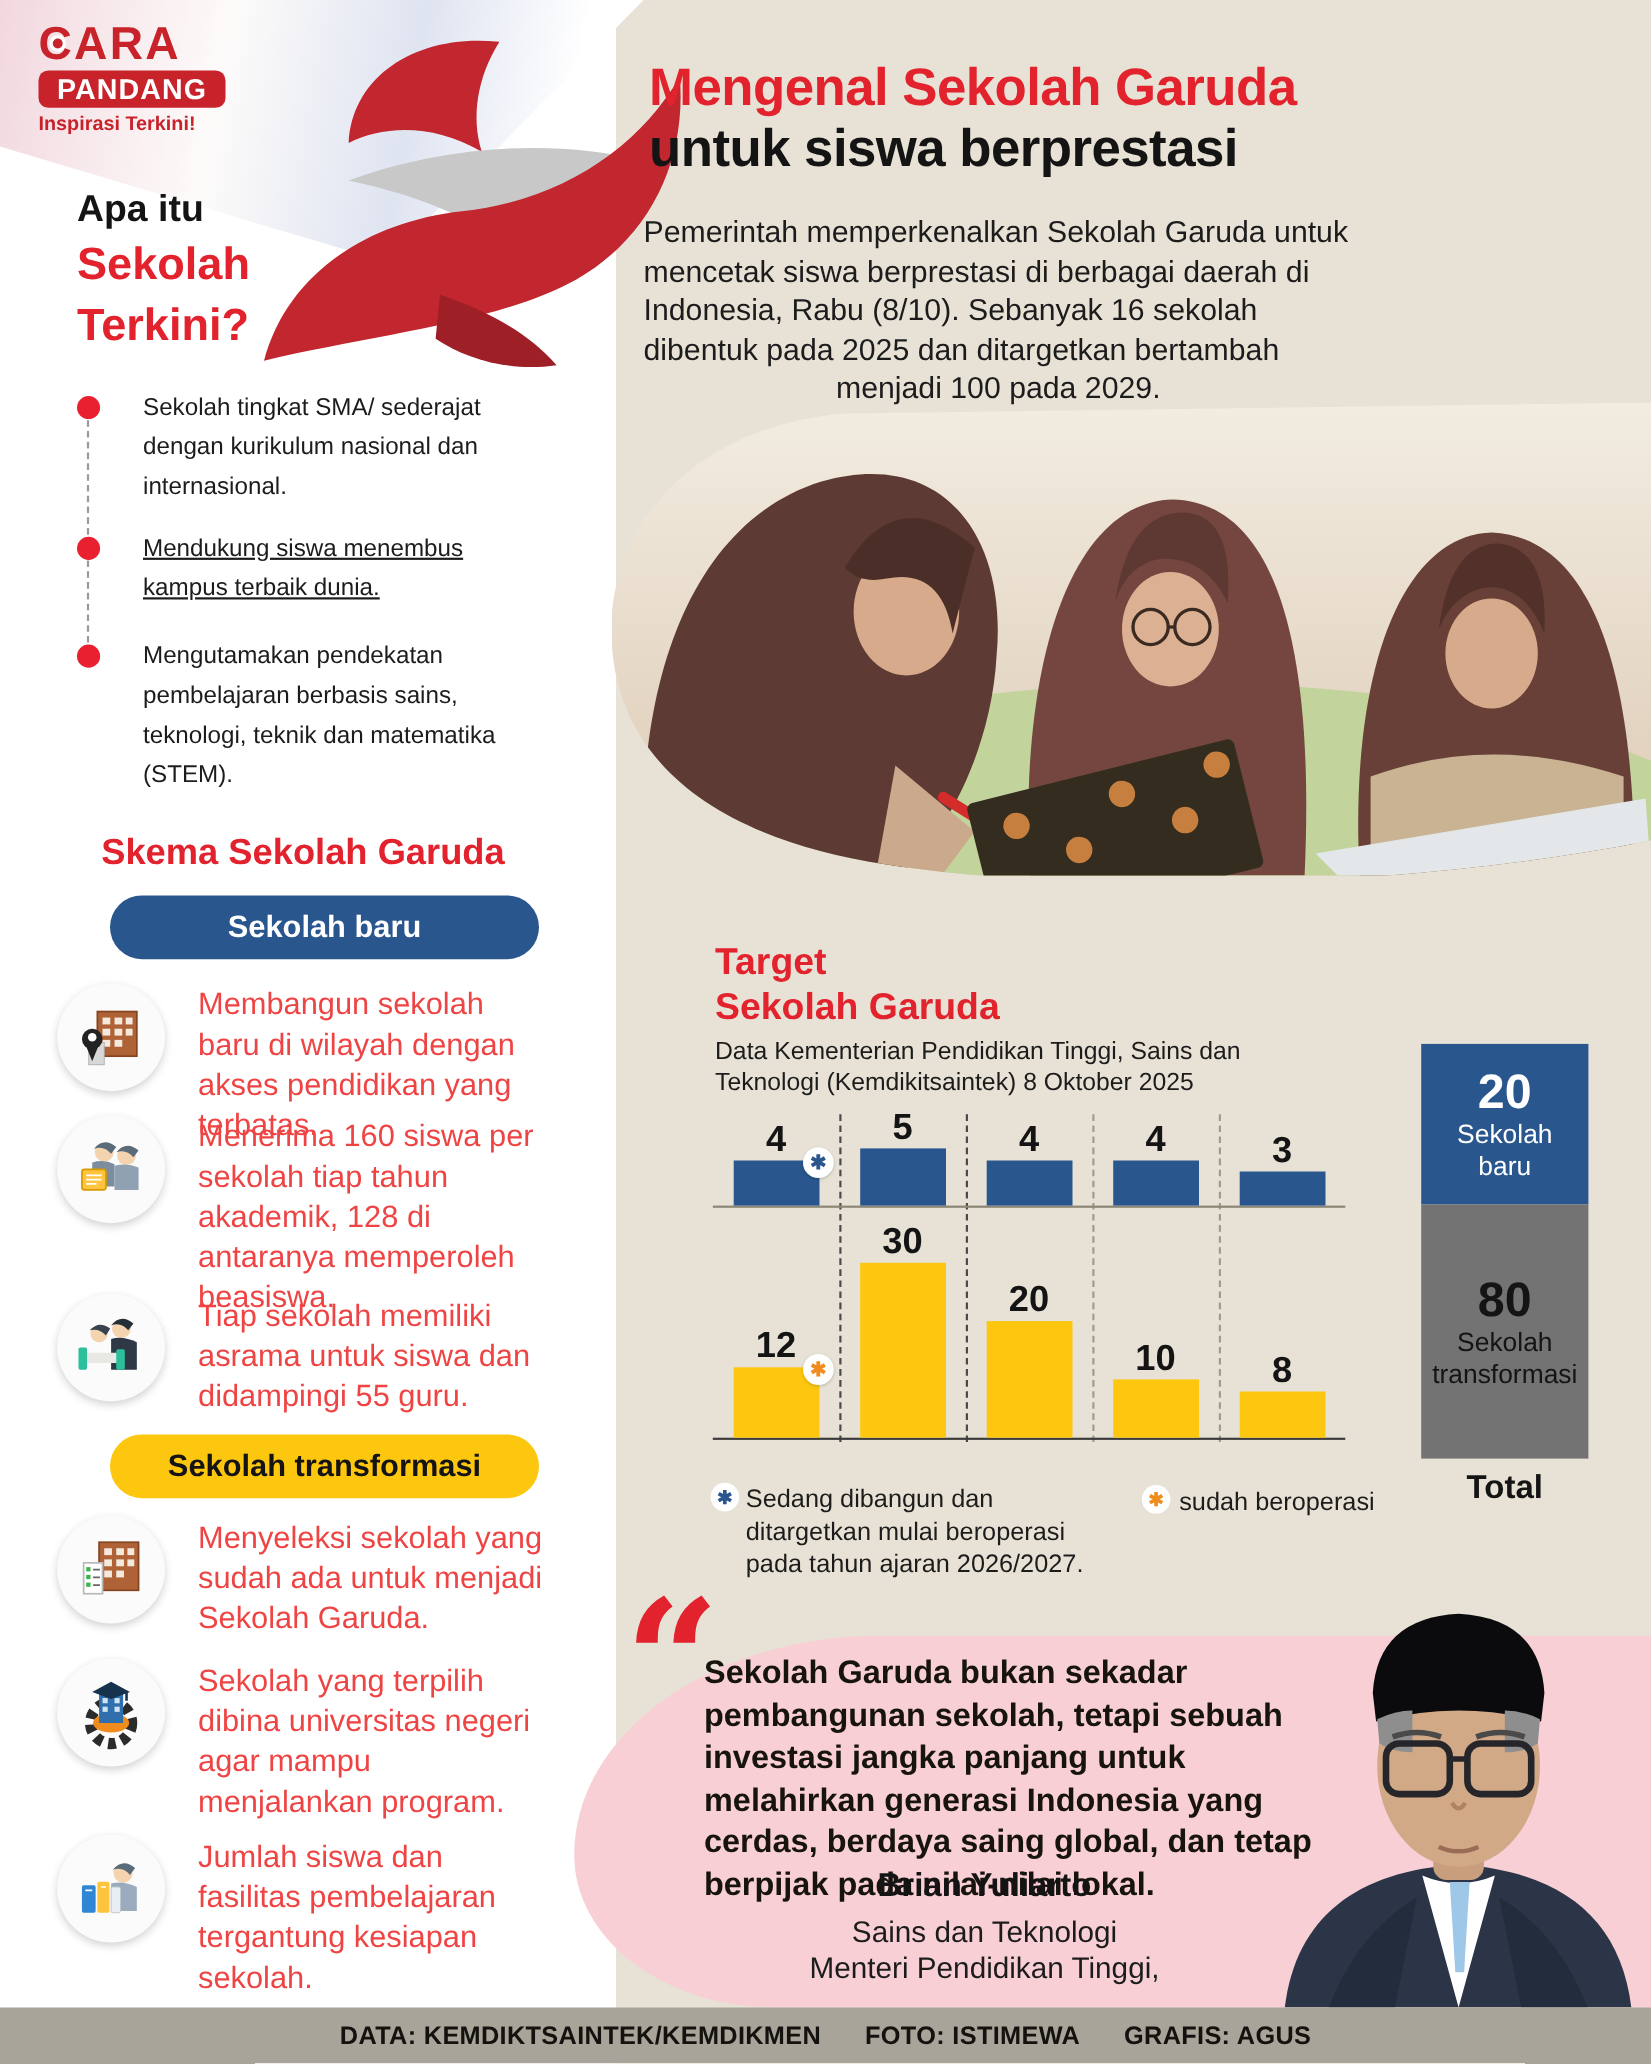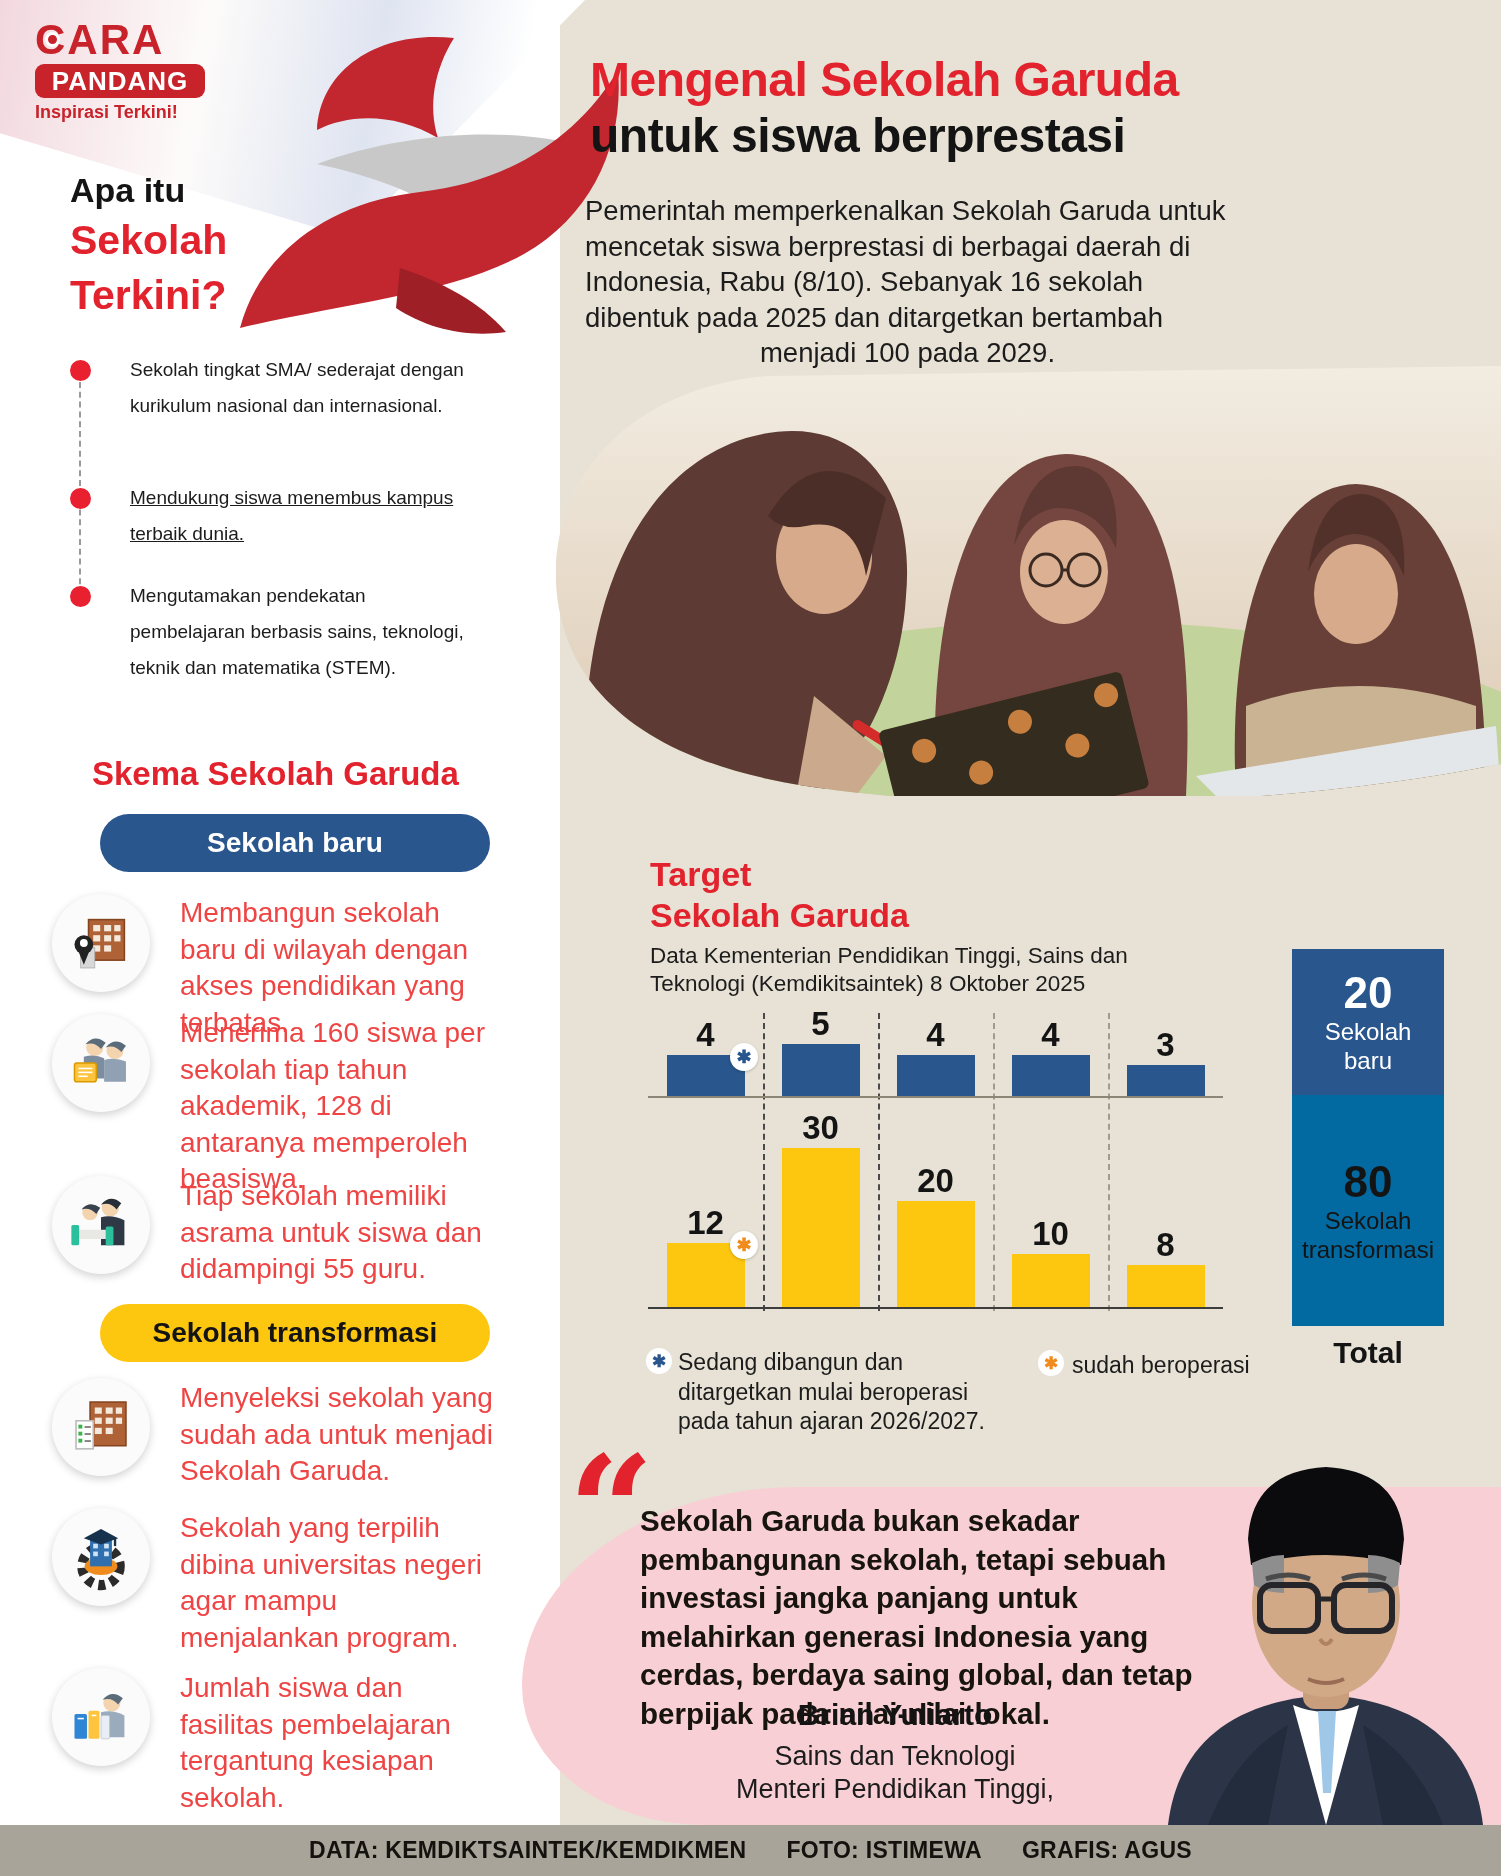--- a/index.html
+++ b/index.html
@@ -25,21 +25,21 @@
   .ribbon { position:absolute; left:222px; top:12px; width:420px; height:330px; }
 
   
   .apa-itu { position:absolute; left:70px; top:168px; }
   .apa-itu .k { font-size:34px; font-weight:bold; color:#141414; line-height:45px; }
   .apa-itu .t { font-size:41px; font-weight:bold; color:#e2222d; line-height:55px; width:260px; }
 
   .bullet-line { position:absolute; left:79px; top:382px; height:212px; border-left:2px dashed #9a9a9a; }
   .bullet-dot { position:absolute; left:70px; width:21px; height:21px; border-radius:50%; background:#e8202f; }
   .bd1 { top:360px; } .bd2 { top:488px; } .bd3 { top:586px; }
-  .bullet-text { position:absolute; left:130px; width:348px; font-size:19px; line-height:36px; color:#1c1c1c; }
+  .bullet-text { position:absolute; left:130px; width:348px; font-size:22px; line-height:36px; color:#1c1c1c; }
   .bt1 { top:352px; } .bt2 { top:480px;text-decoration:underline; } .bt3 { top:578px; }
 
   .skema-title { position:absolute; left:92px; top:755px; font-size:33px; font-weight:bold; color:#e2222d; }
 
   .pill { position:absolute; left:100px; width:390px; height:58px; border-radius:29px; display:flex; align-items:center; justify-content:center; font-size:28px; font-weight:bold; }
   .pill-blue { top:814px; background:#2a568e; color:#ffffff; }
   .pill-yellow { top:1304px; background:#fdc60f; color:#141414; }
 
   .item-icon { position:absolute; left:52px; width:98px; height:98px; border-radius:50%; background:#fbfbfb; box-shadow:0 3px 8px rgba(0,0,0,0.18); display:flex; align-items:center; justify-content:center; }
   .item-icon svg { width:78px; height:78px; }
@@ -80,21 +80,21 @@
   .m-orange { left:102px; top:226px; color:#f08c1e; }
 
   .legend-built-ast { position:absolute; left:646px; top:1348px; width:26px; height:26px; border-radius:50%; background:#fff; color:#2a568e; font-weight:bold; font-size:17px; display:flex; align-items:center; justify-content:center; }
   .legend-built-text { position:absolute; left:678px; top:1348px; width:335px; font-size:23px; line-height:29.5px; color:#1c1c1c; }
   .legend-oper-ast { position:absolute; left:1038px; top:1350px; width:26px; height:26px; border-radius:50%; background:#fff; color:#f08c1e; font-weight:bold; font-size:17px; display:flex; align-items:center; justify-content:center; }
   .legend-oper-text { position:absolute; left:1072px; top:1352px; font-size:23px; color:#1c1c1c; }
 
   
   .summary { position:absolute; left:1292px; top:949px; width:152px; }
   .sum-blue { width:152px; height:146px; background:#2a568e; color:#ffffff; display:flex; flex-direction:column; align-items:center; justify-content:center; text-align:center; }
-  .sum-yellow { width:152px; height:231px; background:#0369a1; color:#141414; display:flex; flex-direction:column; align-items:center; justify-content:center; text-align:center; }
+  .sum-yellow { width:152px; height:231px; background:#737373; color:#141414; display:flex; flex-direction:column; align-items:center; justify-content:center; text-align:center; }
   .sum-num { font-size:44px; font-weight:bold; line-height:48px; }
   .sum-label { font-size:24px; line-height:29px; width:140px; }
   .sum-total { margin-top:10px; text-align:center; font-size:30px; font-weight:bold; color:#141414; }
 
   
   .pink-blob { position:absolute; left:522px; top:1487px; width:979px; height:338px; background:#f8cfd5; border-radius:320px 0 0 210px / 230px 0 0 160px; }
   .quote-mark { position:absolute; left:568px; top:1398px; font-family:"DejaVu Serif", serif; font-weight:bold; font-size:150px; color:#e2222d; line-height:1.5; }
   .quote-text { position:absolute; left:640px; top:1502px; width:560px; font-size:29.5px; line-height:38.6px; font-weight:bold; color:#17140f; }
   .quote-author { position:absolute; left:660px; top:1698px; width:470px; text-align:center; }
   .quote-author .a { font-size:30px; font-weight:bold; color:#141414; }

